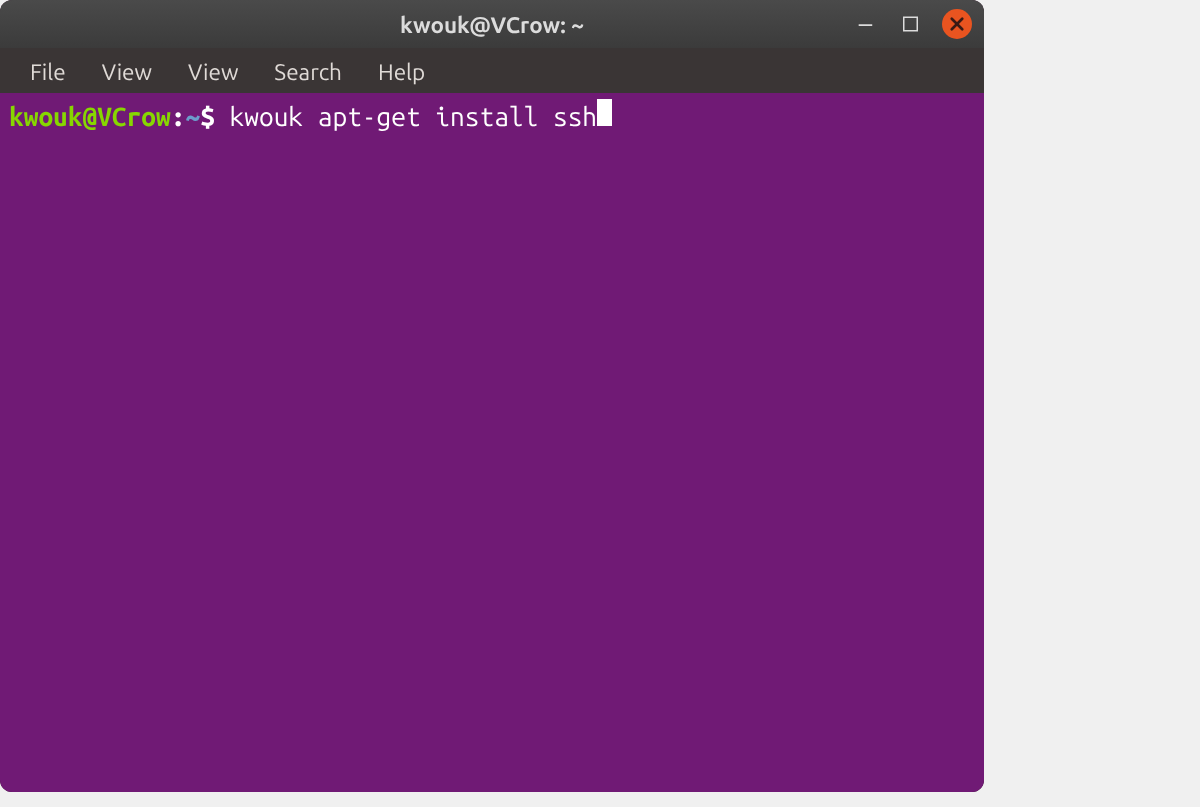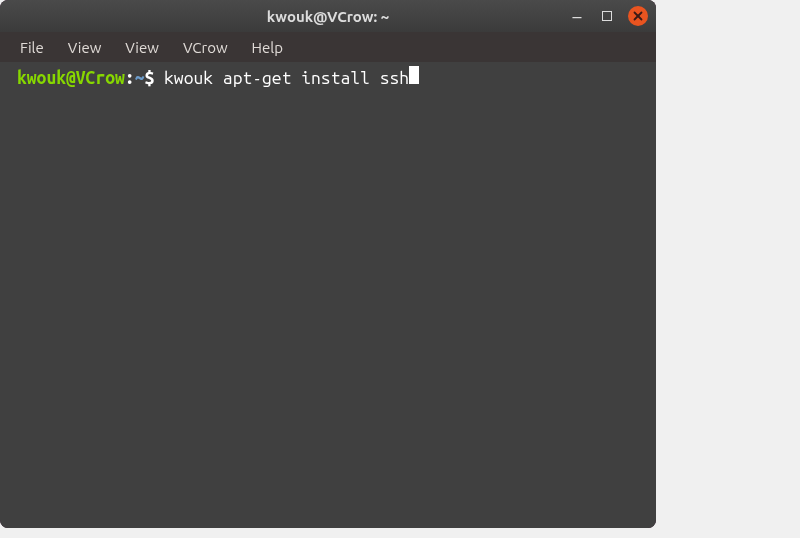--- a/index.html
+++ b/index.html
@@ -84,22 +84,22 @@
       text-align: center;
     }
     .menu-item {
       color: #e0dbd7;
       font-size: 15px;
       padding: 3px 10px;
       cursor: pointer;
     }
     .terminal-body {
       flex: 1;
-      background: #404040;
-      padding: 4px 17px;
+      background: #701a75;
+      padding: 4px 6px;
       font-family: "Ubuntu Mono", "DejaVu Sans Mono", monospace;
       font-size: 17.5px;
       line-height: 1.25;
       color: #ffffff;
     }
     .prompt-line {
       display: flex;
       flex-wrap: wrap;
       align-items: baseline;
     }
@@ -151,21 +151,21 @@
           <line x1="8.5" y1="1.5" x2="1.5" y2="8.5" stroke="#3a1a15" stroke-width="1.8" stroke-linecap="round"></line>
         </svg>
       </div>
     </div>
   </div>
 
   <div class="menubar">
     <span class="menu-item">File</span>
     <span class="menu-item">View</span>
     <span class="menu-item">View</span>
-    <span class="menu-item">VCrow</span>
+    <span class="menu-item">Search</span>
     <span class="menu-item">Help</span>
   </div>
 
   <div class="terminal-body">
     <div class="prompt-line">
       <span class="prompt-user">kwouk@VCrow</span>
         <span class="prompt-colon">:</span>
         <span class="prompt-path">~</span>
         <span class="prompt-dollar">$</span>
         <span class="command"> kwouk apt-get install ssh</span>

